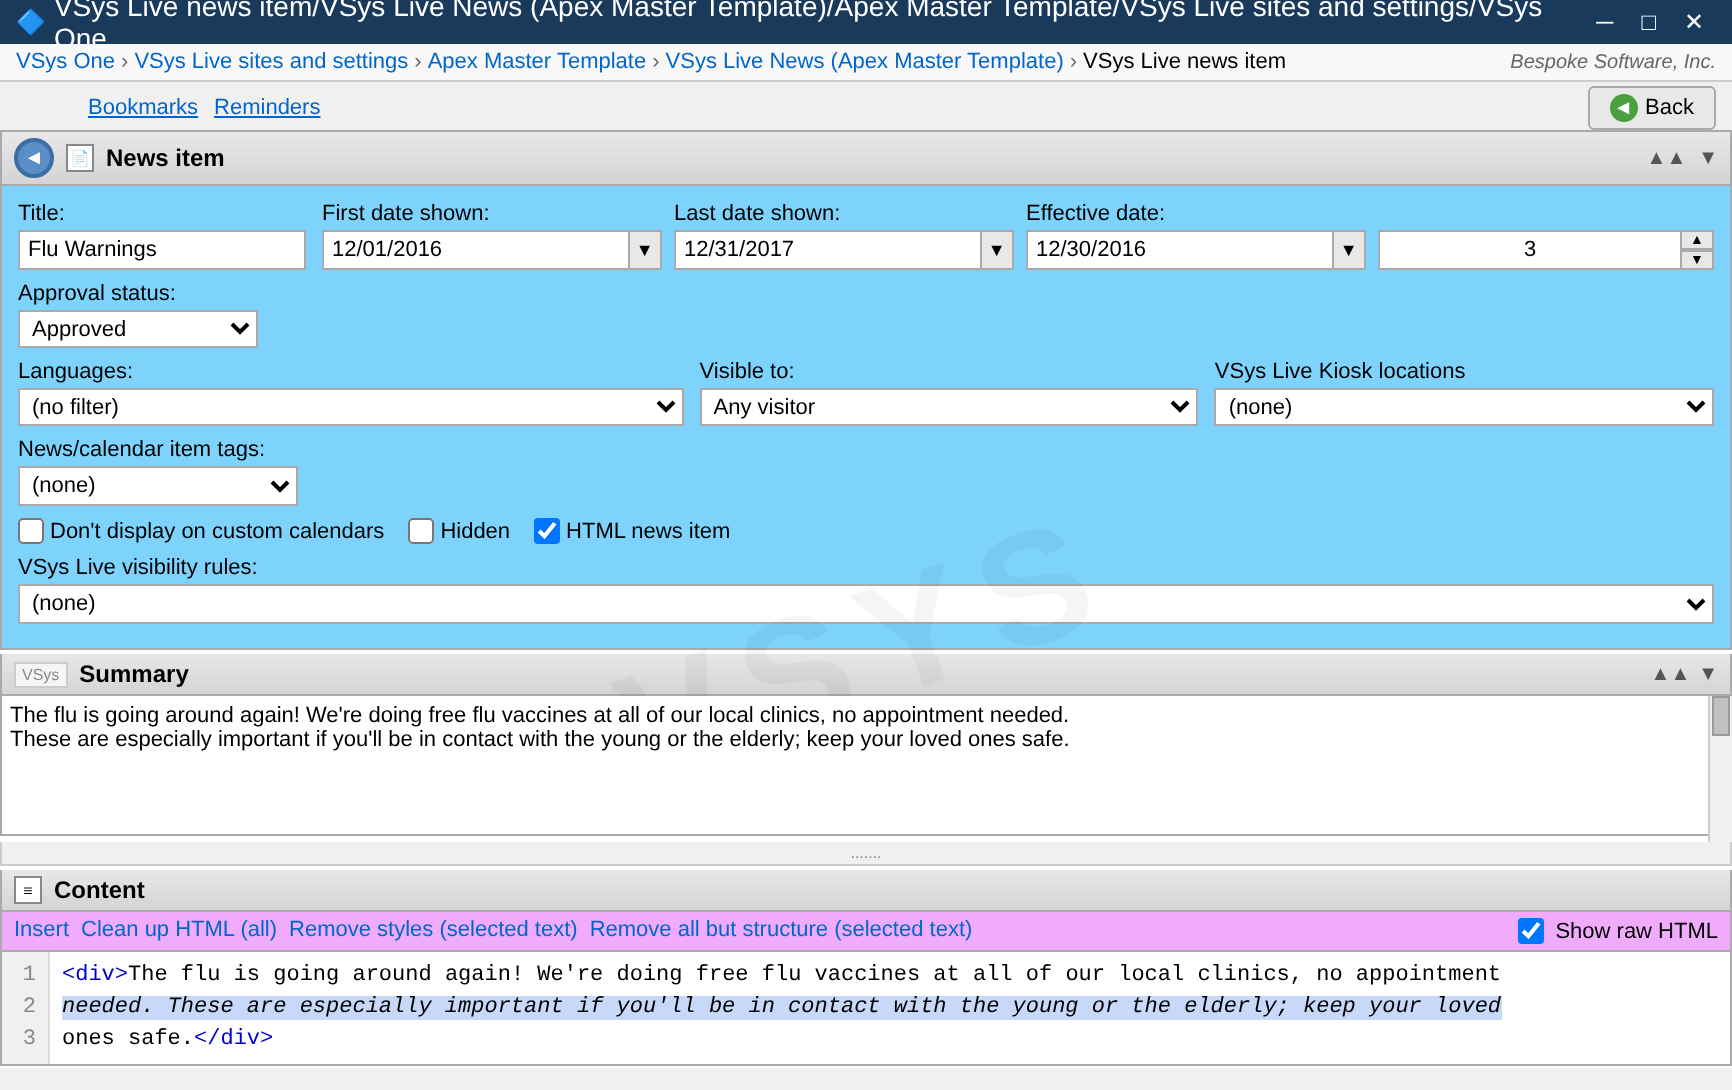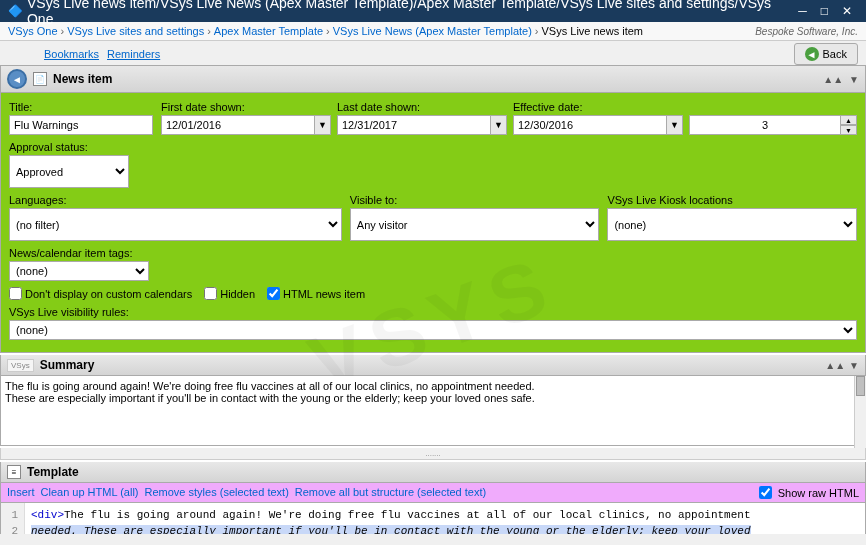--- a/index.html
+++ b/index.html
@@ -23,26 +23,26 @@
     .back-btn-icon { width: 14px; height: 14px; border-radius: 50%; background: #4a9f3f; display: inline-flex; align-items: center; justify-content: center; color: white; font-size: 10px; }
 
     
     .main { background: #fff; height: calc(545px - 22px - 28px - 26px); overflow: hidden; }
 
     
     .section-header { background: linear-gradient(to bottom, #e8e8e8, #d4d4d4); border: 1px solid #aaa; border-top: none; display: flex; align-items: center; justify-content: space-between; padding: 3px 6px; }
     .section-title { font-weight: bold; font-size: 12px; }
 
     
-    .form-area { background: #84cc16; border: 1px solid #aaa; border-top: none; padding: 8px; }
+    .form-area { background: #7dd3fc; border: 1px solid #aaa; border-top: none; padding: 8px; }
     .form-row { display: flex; align-items: flex-start; gap: 8px; margin-bottom: 6px; }
     
     input[type="text"] { width: 100%; border: 1px solid #aaa; padding: 2px 4px; font-size: 11px; height: 20px; background: #fff; }
     
-    select { border: 1px solid #aaa; padding: 2px 2px; font-size: 11px; height: 33px; background: #fff; cursor: pointer; }
+    select { border: 1px solid #aaa; padding: 2px 2px; font-size: 11px; height: 19px; background: #fff; cursor: pointer; }
     select.full-width { width: 100%; }
 
     .date-field-group { display: flex; align-items: center; }
     .date-input { width: 80px; border: 1px solid #aaa; padding: 2px 4px; font-size: 11px; height: 20px; }
     .date-btn { border: 1px solid #aaa; border-left: none; background: #e8e8e8; height: 20px; width: 18px; cursor: pointer; display: flex; align-items: center; justify-content: center; font-size: 9px; }
 
     .spinner-group { display: flex; align-items: center; }
     .spinner-input { width: 35px; border: 1px solid #aaa; padding: 2px 4px; font-size: 11px; height: 20px; text-align: center; }
     .spinner-btns { display: flex; flex-direction: column; }
     .spinner-btn { border: 1px solid #aaa; border-left: none; background: #e8e8e8; height: 10px; width: 16px; cursor: pointer; display: flex; align-items: center; justify-content: center; font-size: 7px; line-height: 1; }
@@ -276,21 +276,21 @@
 These are especially important if you'll be in contact with the young or the elderly; keep your loved ones safe.</textarea>
     <div class="fake-scrollbar">
       <div class="fake-scrollbar-thumb"></div>
     </div>
   </div>
   <div class="resize-handle">.......</div>
 
   <div class="section-header" style="margin-top:2px;">
     <div style="display:flex;align-items:center;gap:6px;">
       <div style="width:14px;height:14px;border:1px solid #888;background:#fff;display:flex;align-items:center;justify-content:center;font-size:8px;">≡</div>
-      <span class="section-title">Template</span>
+      <span class="section-title">Content</span>
     </div>
   </div>
 
   <div class="content-toolbar">
     <a class="content-toolbar-link">Insert</a>
     <a class="content-toolbar-link">Clean up HTML (all)</a>
     <a class="content-toolbar-link">Remove styles (selected text)</a>
     <a class="content-toolbar-link">Remove all but structure (selected text)</a>
     <div class="show-raw-wrap">
       <input type="checkbox" checked="" style="">

